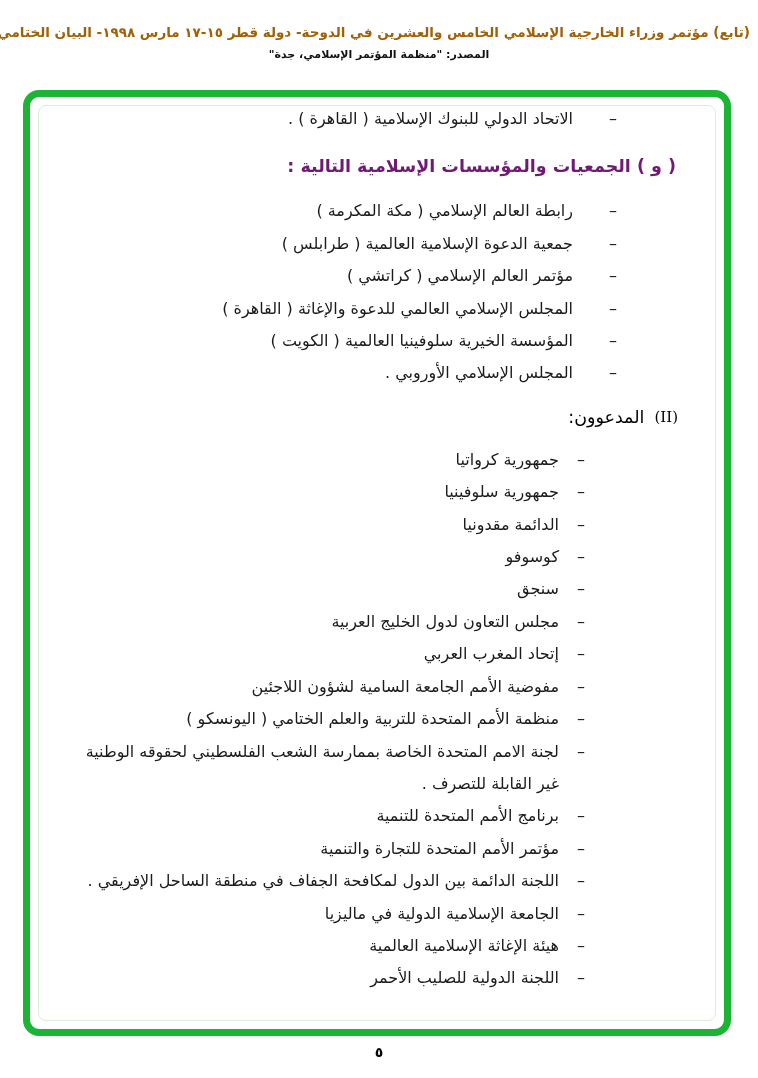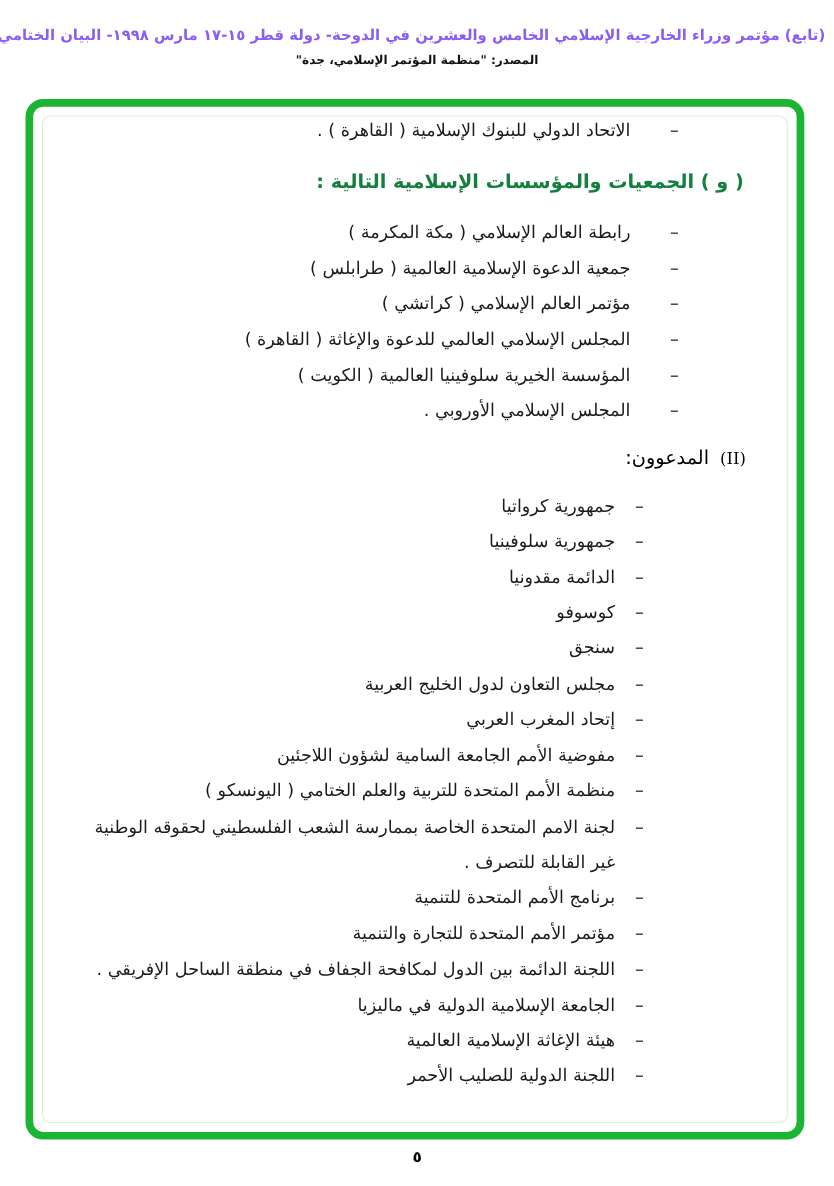--- a/index.html
+++ b/index.html
@@ -19,21 +19,21 @@
     position: absolute;
     top: 22px;
     left: 8px;
     right: 8px;
     text-align: center;
     direction: rtl;
   }
   .header-title {
     font-size: 13.5px;
     font-weight: bold;
-    color: #8b5cf6;
+    color: #a16207;
     white-space: nowrap;
     line-height: 20px;
   }
   .header-source {
     margin-top: 6px;
     font-size: 11px;
     font-weight: bold;
     color: #111;
   }
 
@@ -88,21 +88,21 @@
 
   .g1 { margin-right: 61px; }
   .g1 .dash { width: 44px; }
   .g2 { margin-right: 93px; }
   .g2 .dash { width: 26px; }
 
   .section-heading-waw {
     margin: 15px 2px 13px 0;
     font-size: 17.5px;
     font-weight: bold;
-    color: #15803d;
+    color: #701a75;
     line-height: 32px;
     white-space: nowrap;
   }
   .section-heading-ii {
     display: flex;
     align-items: center;
     gap: 10px;
     margin: 11px 0 11px 0;
     line-height: 32px;
   }

